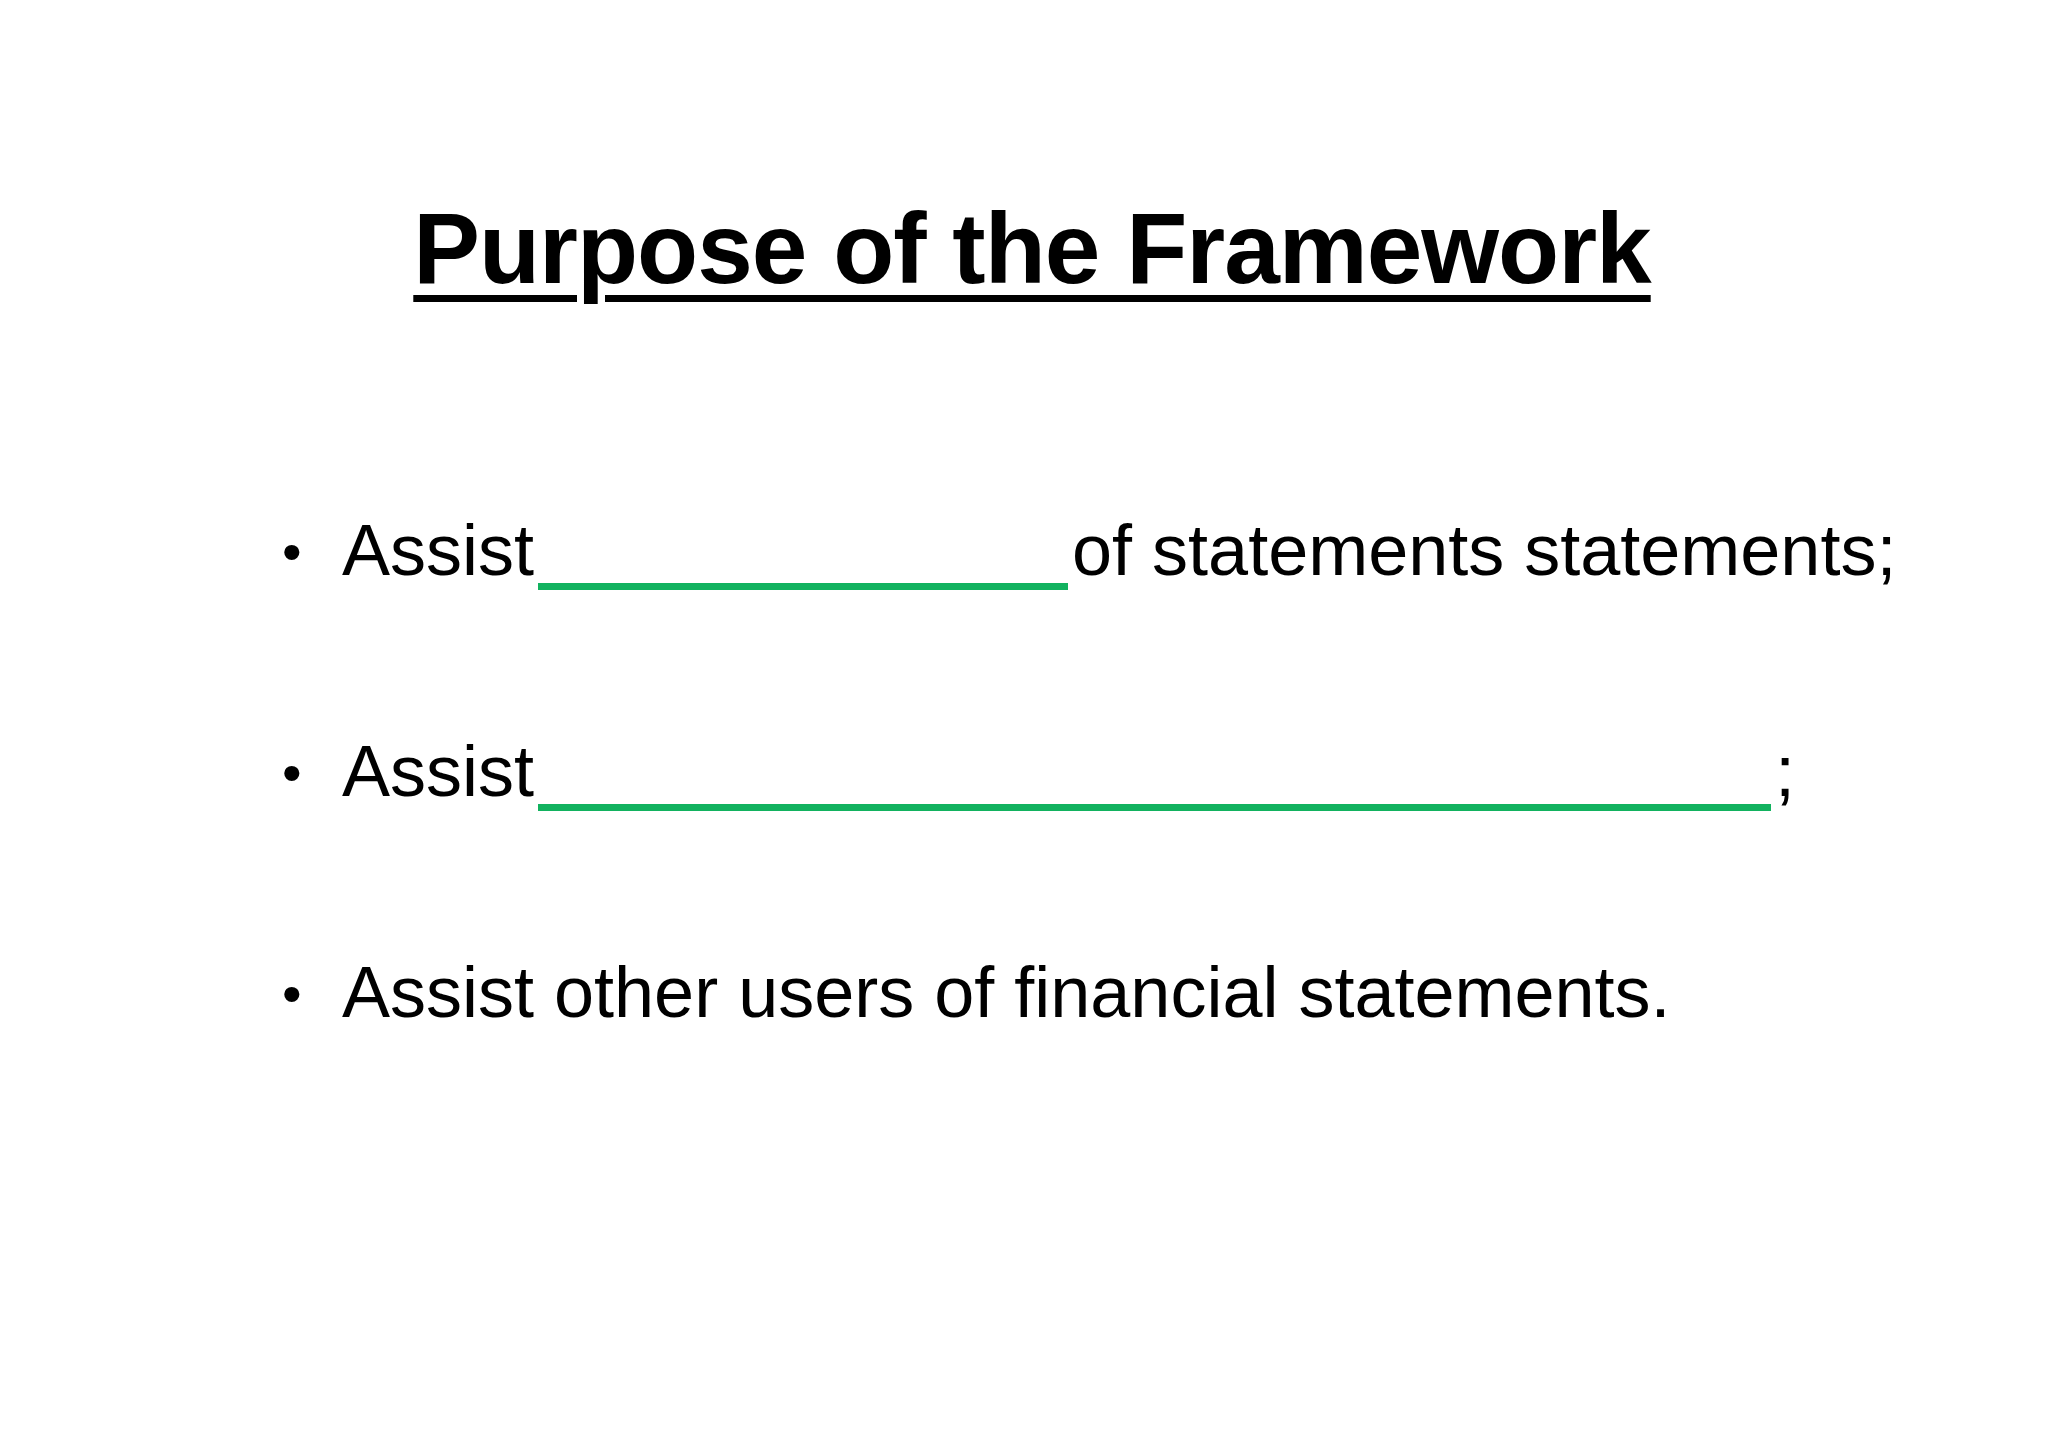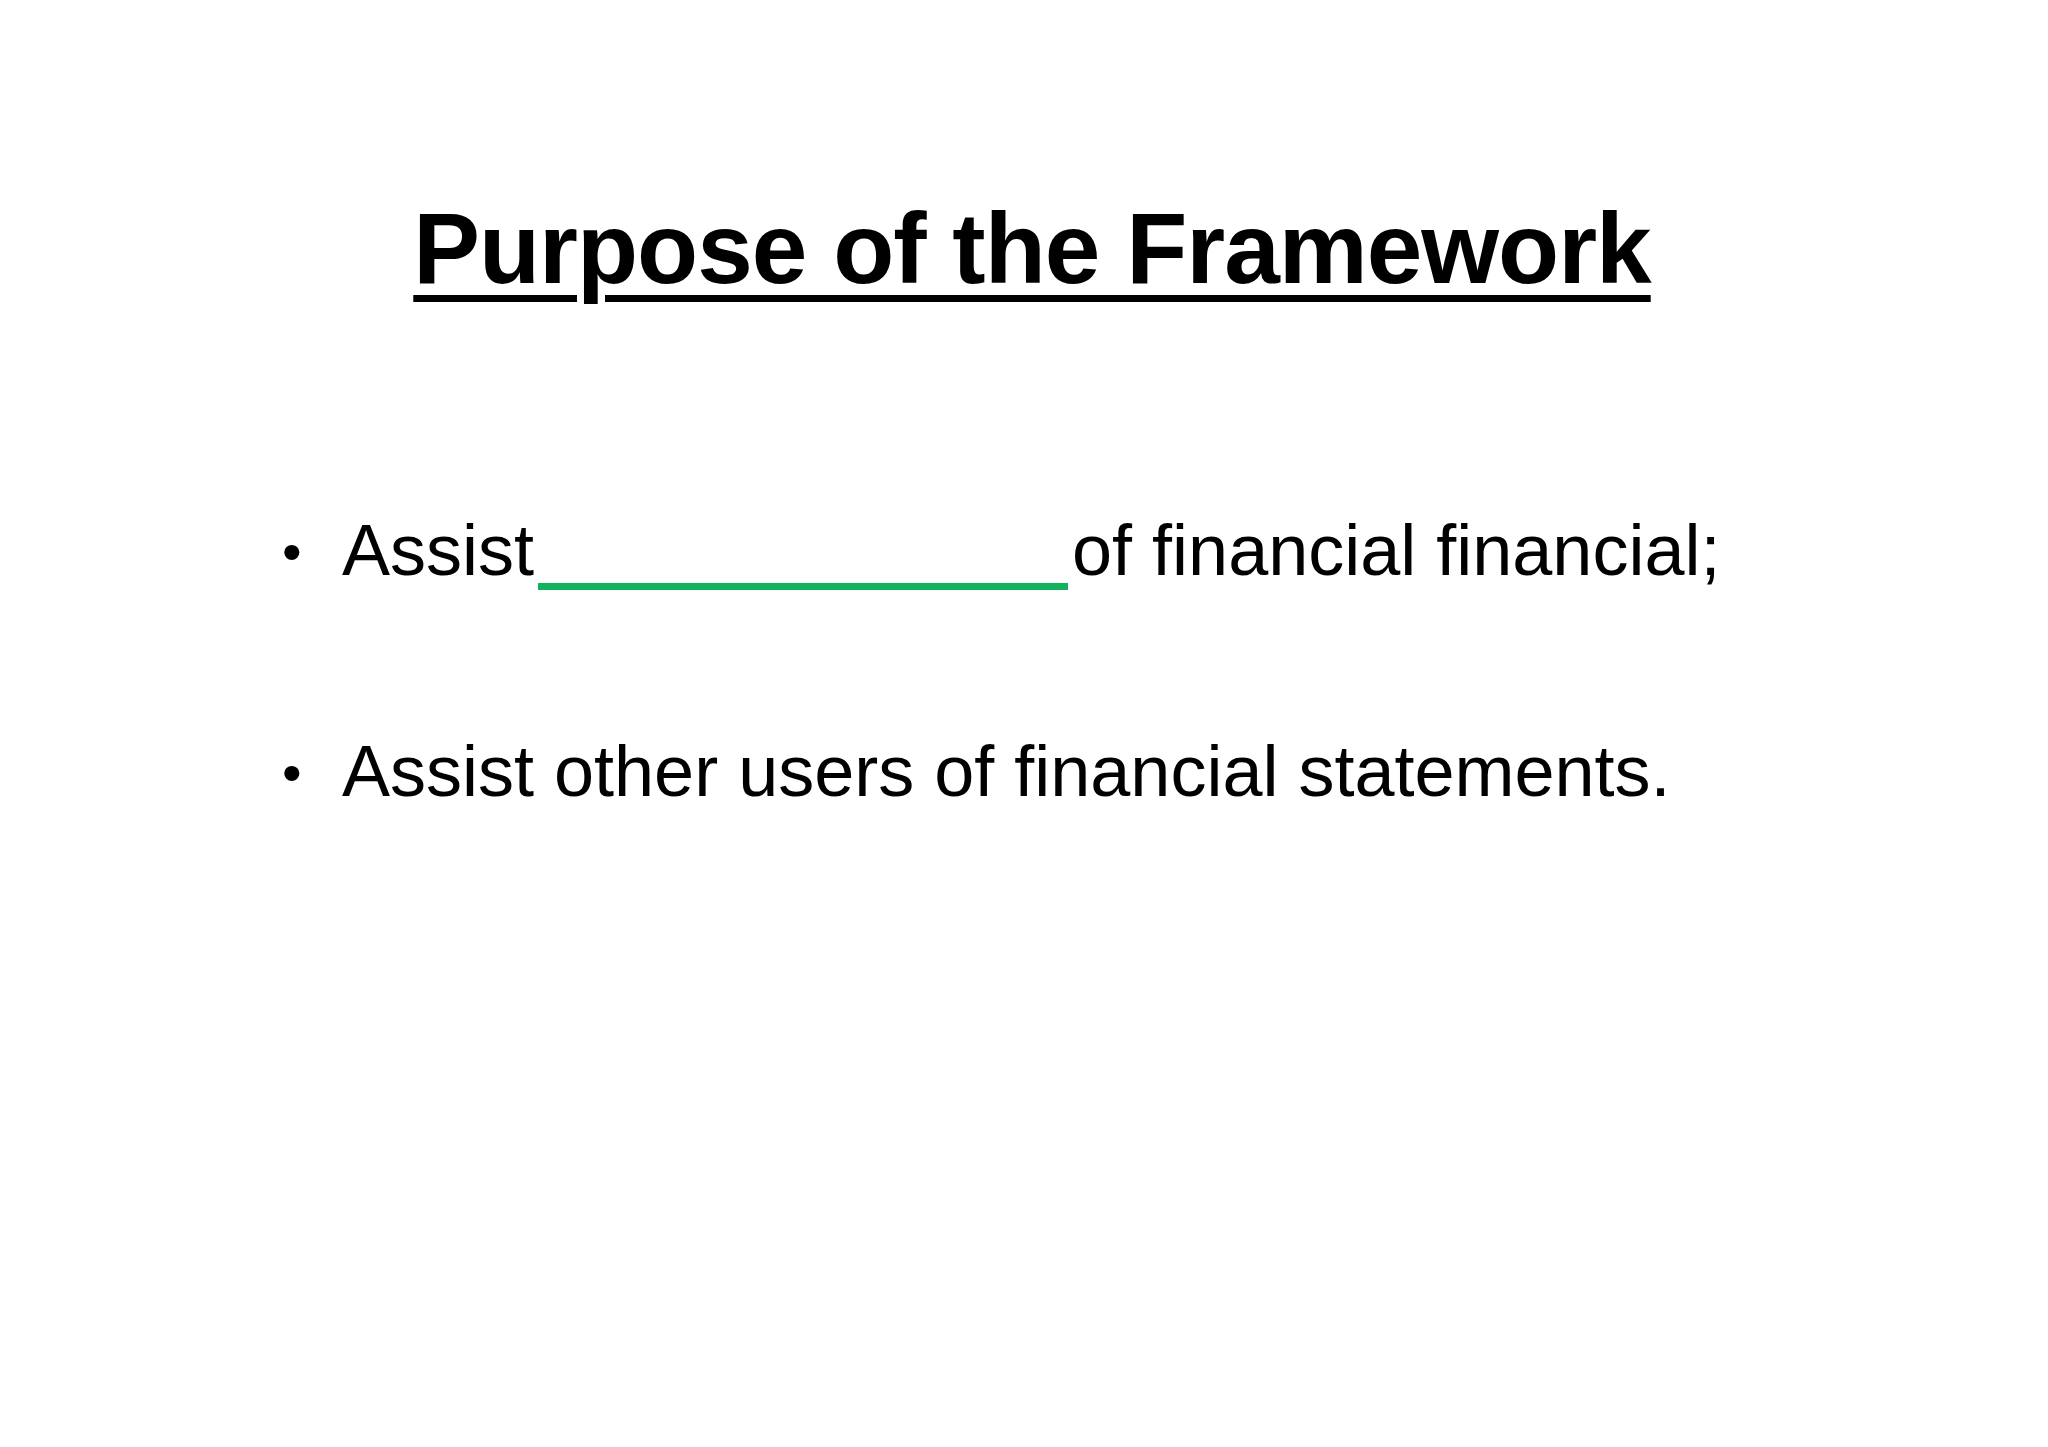--- a/index.html
+++ b/index.html
@@ -63,20 +63,21 @@
 </head>
 <body>
 
 <div class="slide">
 
   <h1 class="title">Purpose of the Framework</h1>
 
   <ul class="bullets">
 
 
-    <li><span class="marker">•</span><span>Assist</span><span class="blank blank-2"></span><span>of financial financial;</span></li>
+    <li><span class="marker">•</span><span>Assist</span><span class="blank blank-2"></span><span>of statements statements;</span></li>
 
+    <li><span class="marker">•</span><span>Assist</span><span class="blank blank-3"></span><span>;</span></li>
 
     <li><span class="marker">•</span><span>Assist other users of financial statements.</span></li>
 
   </ul>
 
 </div>
 
 </body></html>

